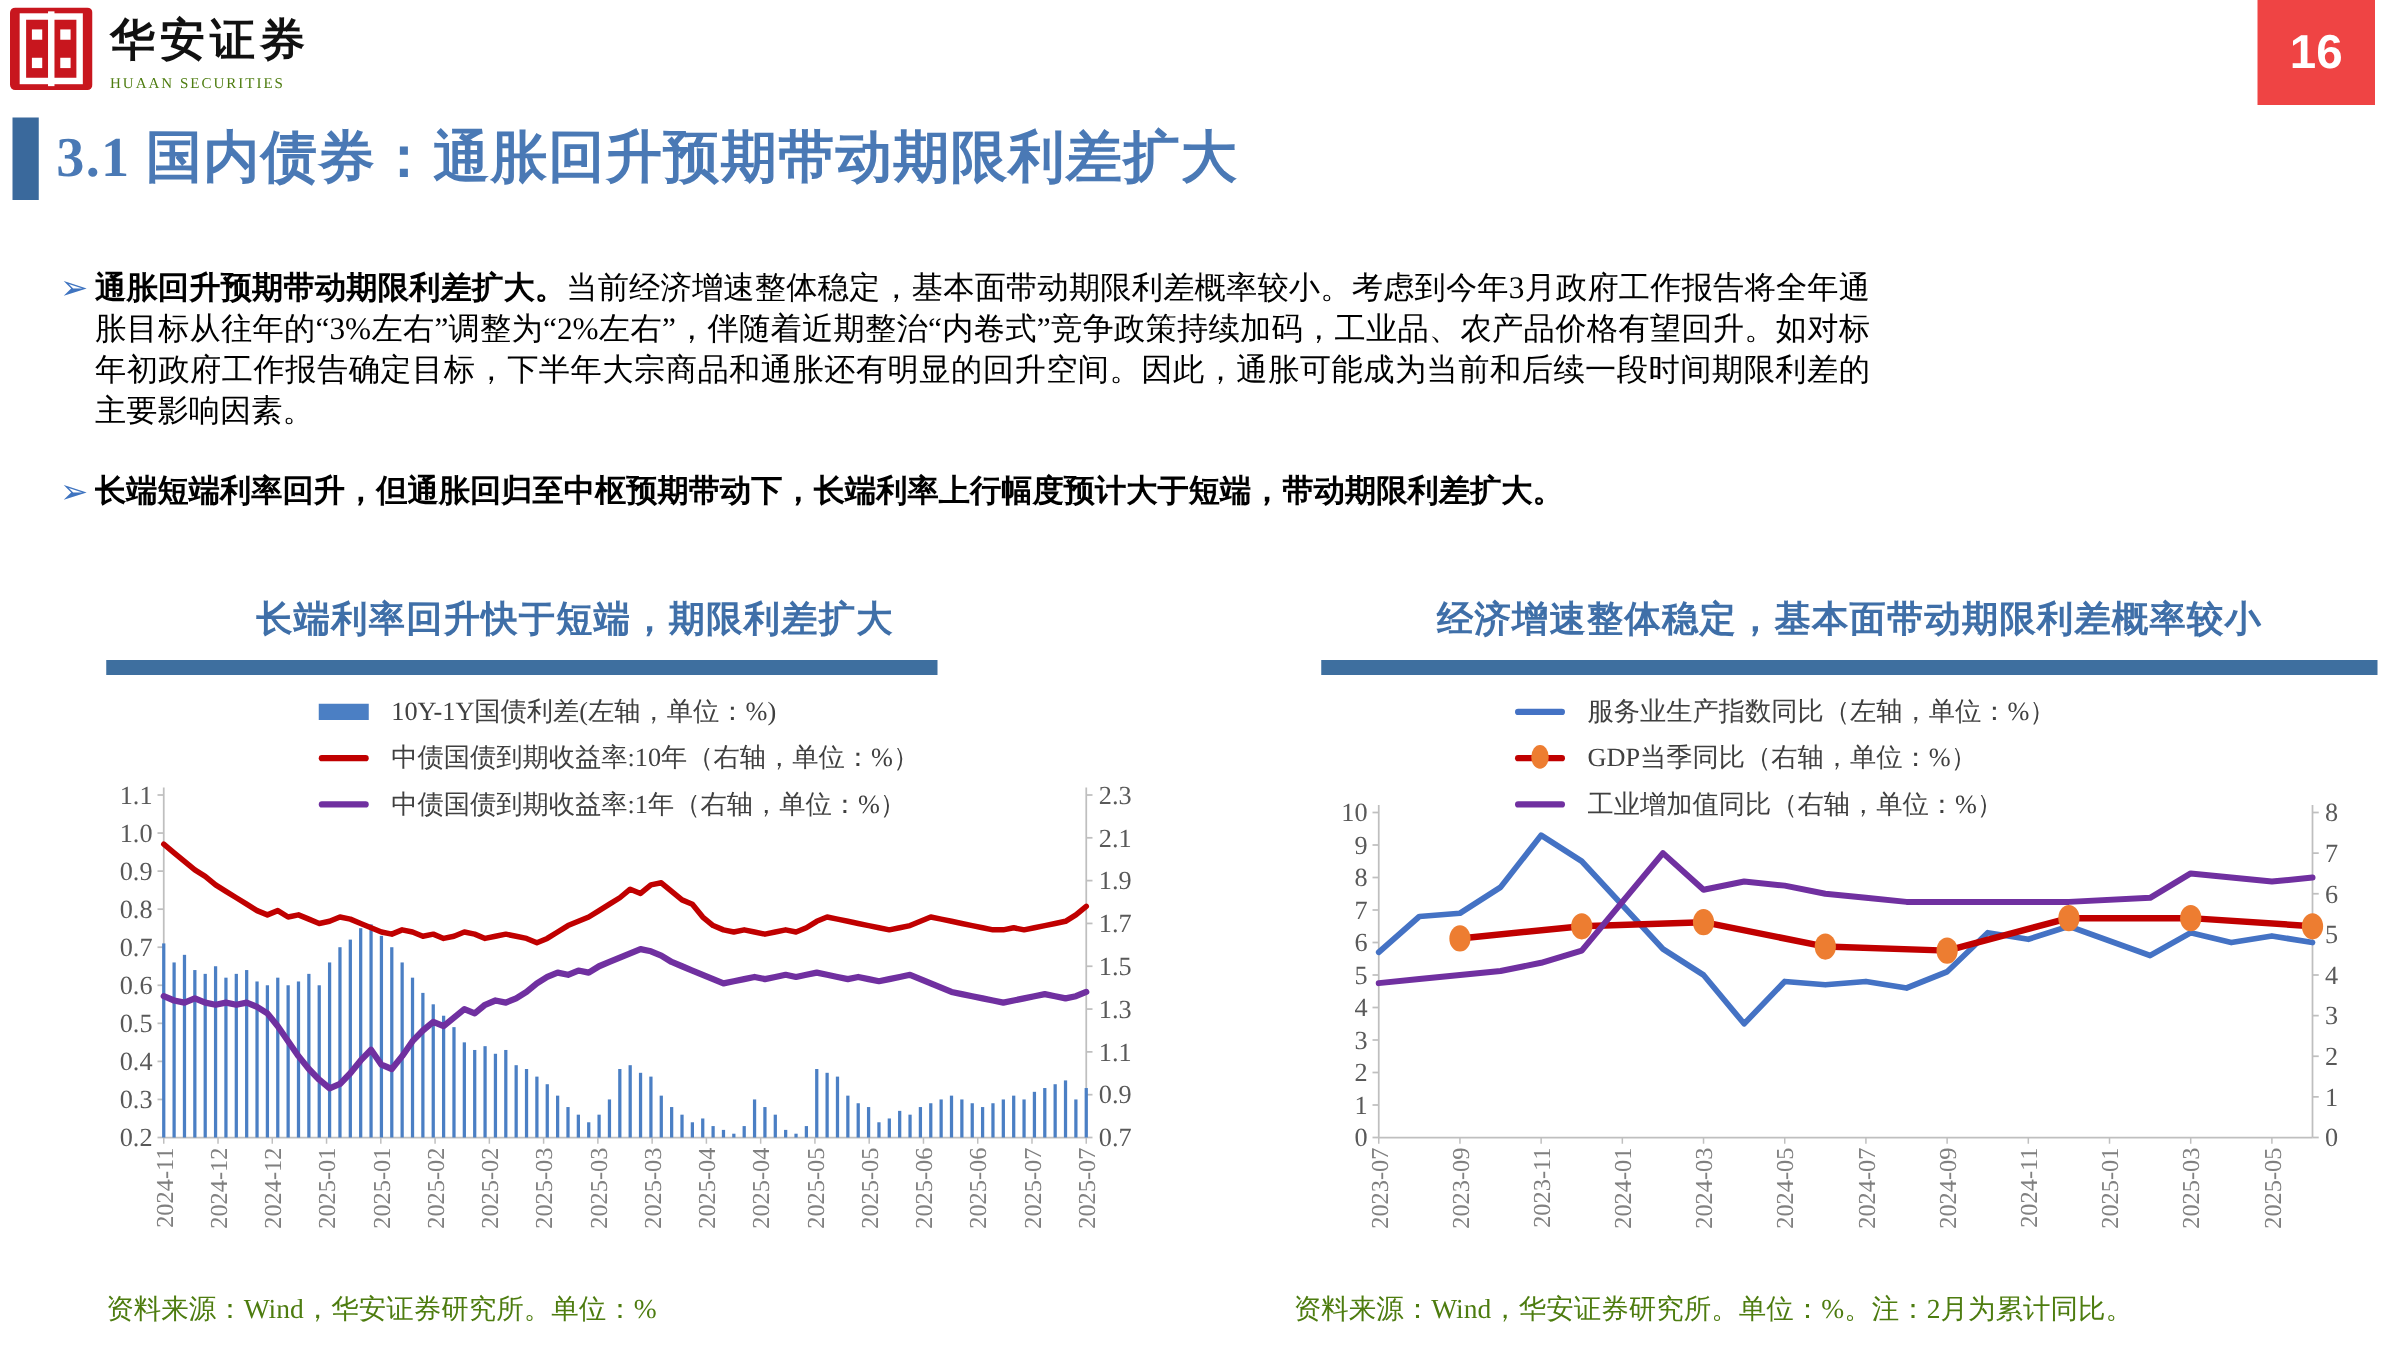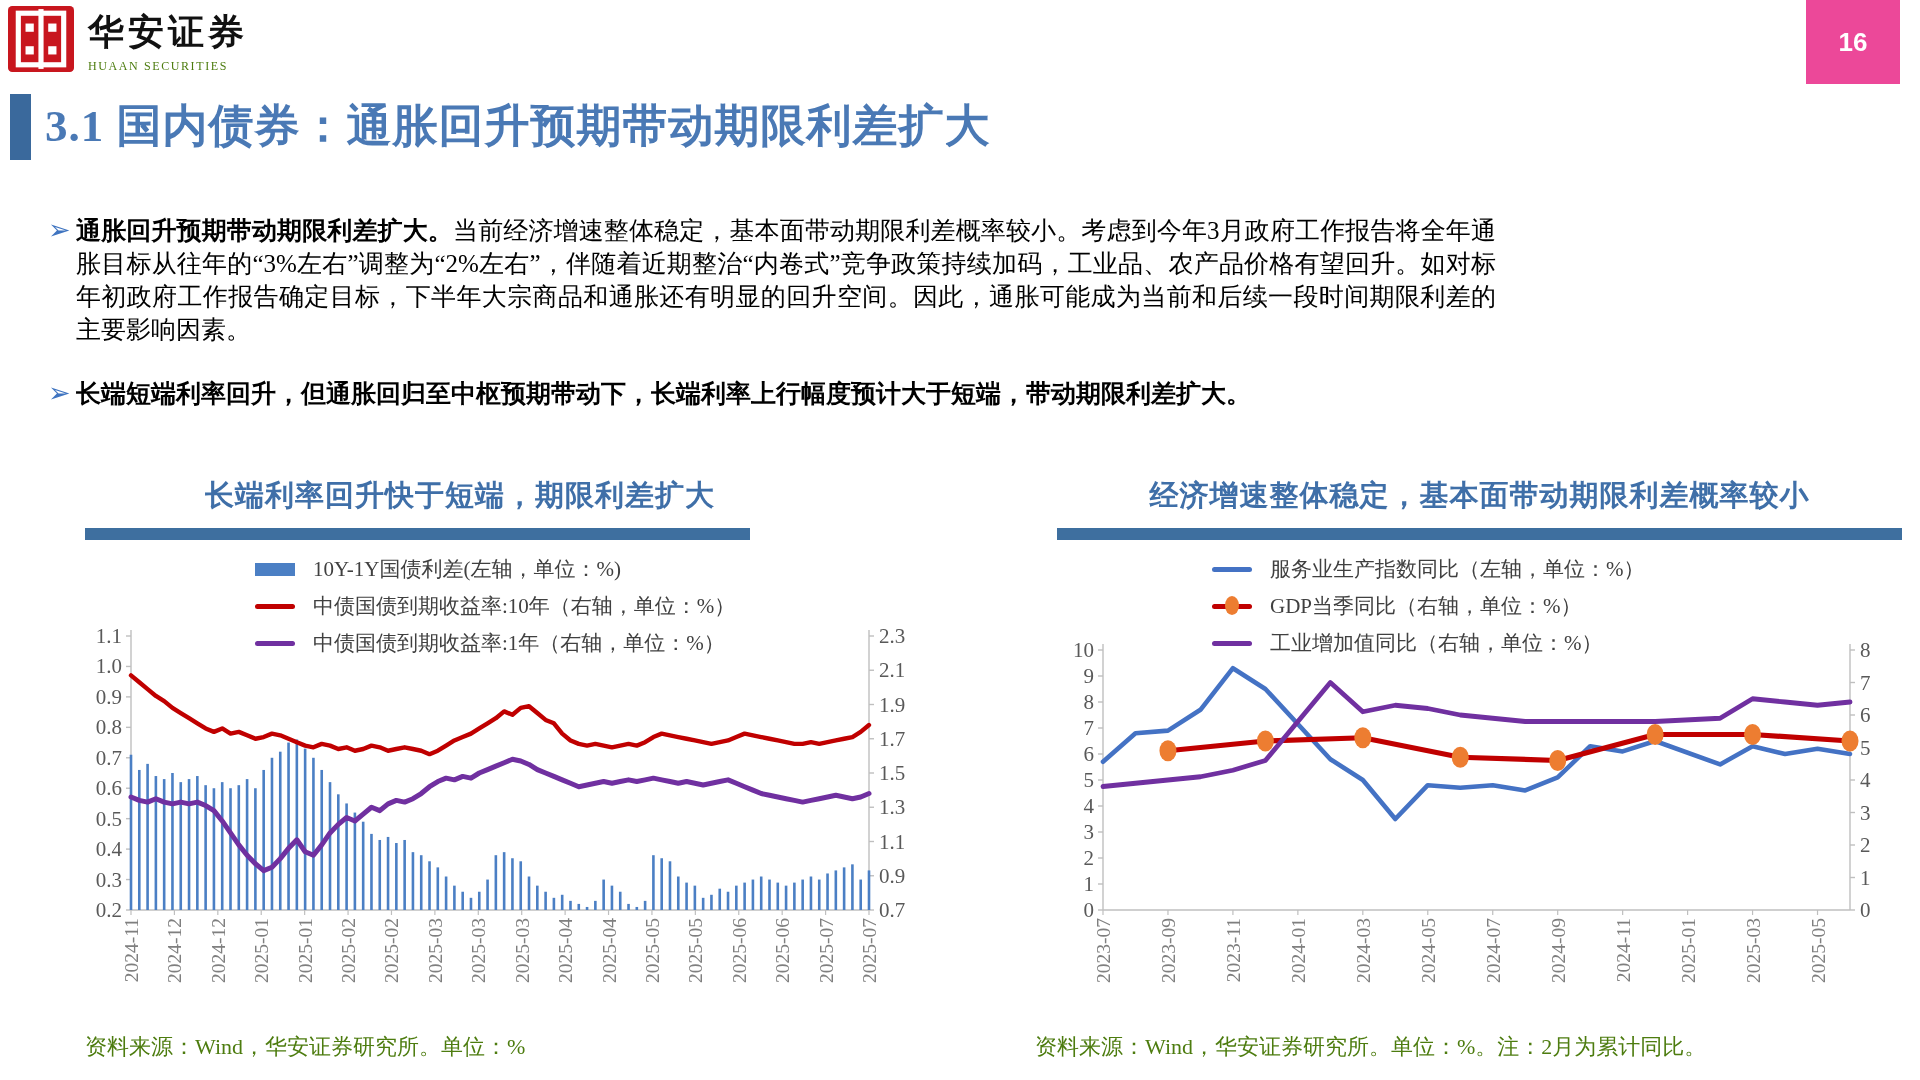--- a/index.html
+++ b/index.html
@@ -6,23 +6,23 @@
   body{
     width:1920px;height:1080px;position:relative;background:#ffffff;
     font-family:"Liberation Serif","DejaVu Serif",serif;
     overflow:hidden;
   }
   .abs{position:absolute;}
   
   .brand-cn{font-size:36px;font-weight:bold;letter-spacing:4px;color:#111;}
   .brand-en{font-size:12px;letter-spacing:1.6px;color:#4d7c0f;margin-top:2px;}
   .page-badge{
-    left:1806px;top:0;width:94px;height:84px;background:#ec4899;
+    left:1806px;top:0;width:94px;height:84px;background:#ef4444;
     display:flex;align-items:center;justify-content:center;
-    color:#fff;font-size:26px;font-weight:bold;
+    color:#fff;font-size:38px;font-weight:bold;
     font-family:"Liberation Sans","DejaVu Sans",sans-serif;
   }
   
   .title-accent{left:10px;top:94px;width:21px;height:66px;background:#3a699c;}
   .page-title{
     left:45px;top:96px;width:1500px;
     font-size:45px;font-weight:bold;color:#4a79b5;letter-spacing:1px;
   }
   
   .bullet{left:48px;width:1448px;font-size:25px;line-height:33px;color:#000;}

